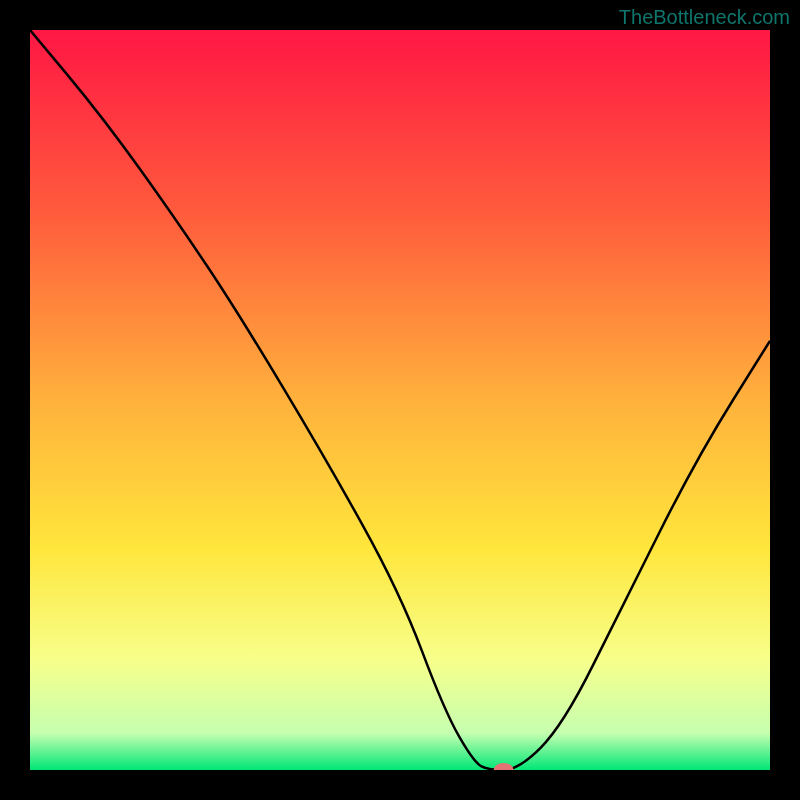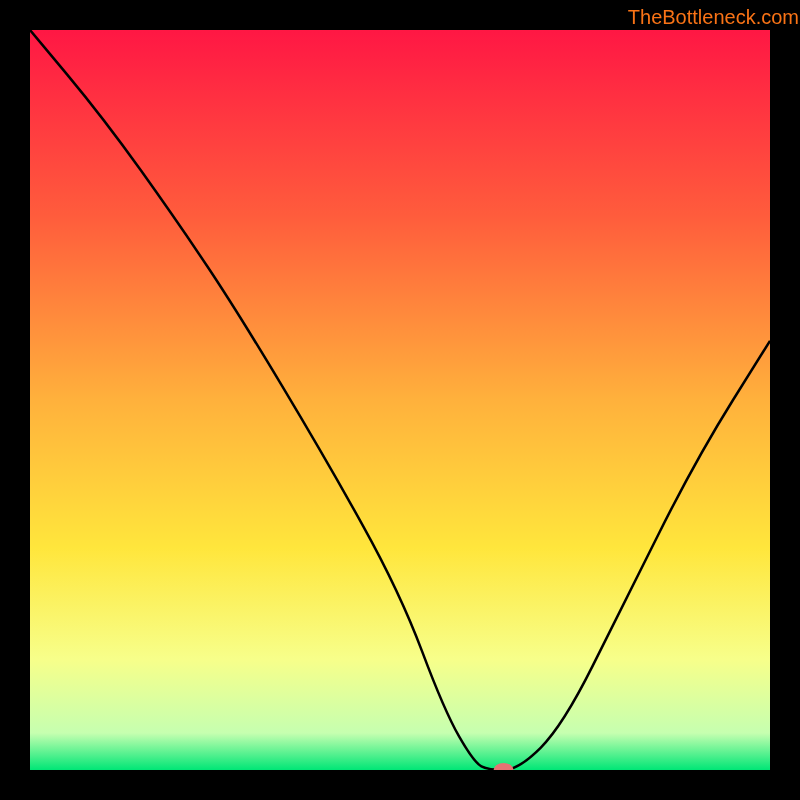--- a/index.html
+++ b/index.html
@@ -7,22 +7,22 @@
     padding: 0;
     width: 800px;
     height: 800px;
     background: #000;
     position: relative;
     font-family: Arial, sans-serif;
   }
   .watermark {
     position: absolute;
     top: 6px;
-    right: 1px;
-    color: #f97316;
+    right: 10px;
+    color: #0f766e;
     font-size: 20px;
     font-weight: 500;
     z-index: 10;
     margin-left: 9px;
   }
   .chart-container {
     position: absolute;
     left: 30px;
     top: 30px;
     width: 740px;

